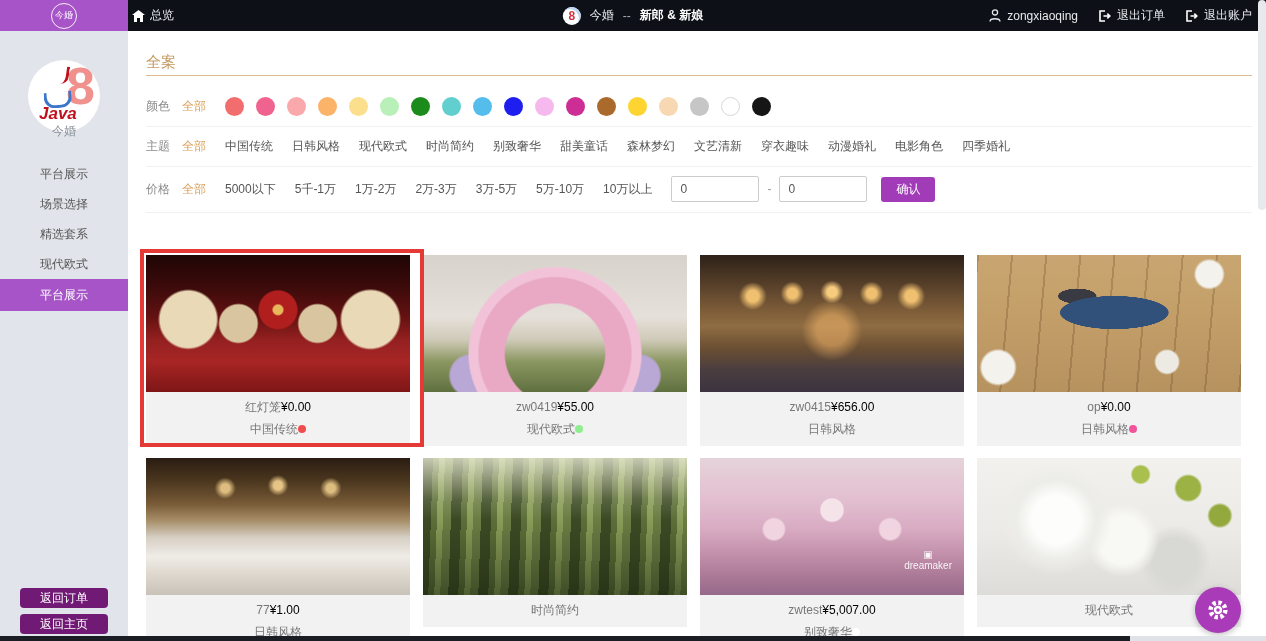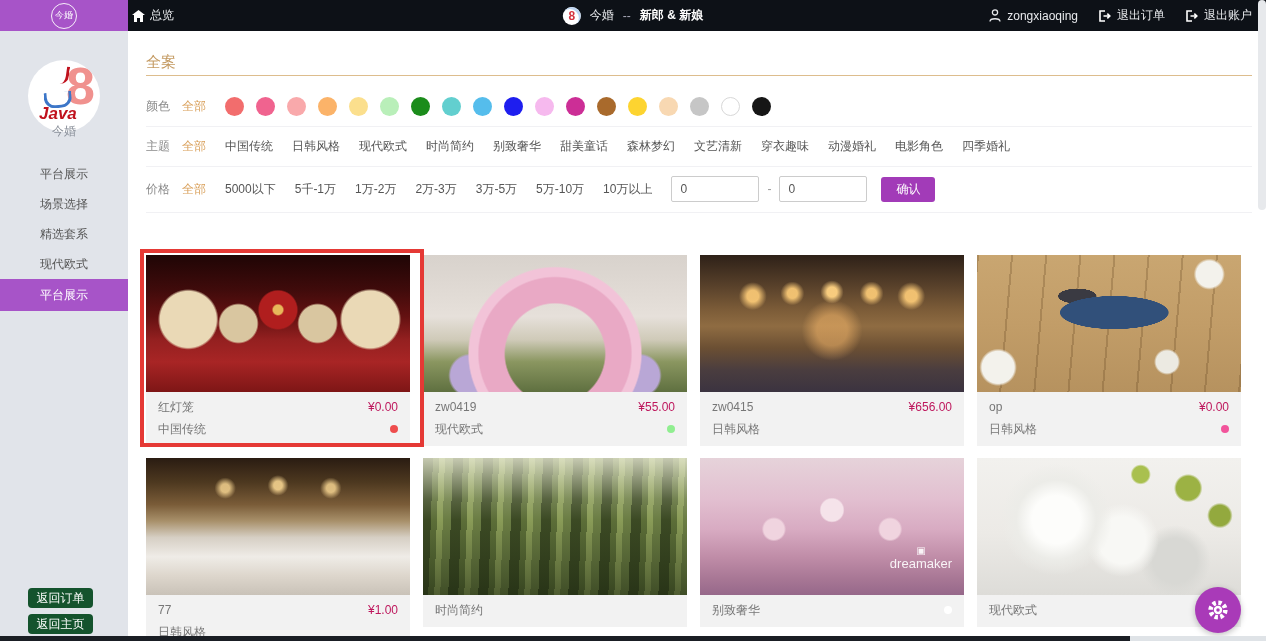--- a/index.html
+++ b/index.html
@@ -25,21 +25,21 @@
   .sidebar{position:absolute;left:0;top:31px;width:128px;height:610px;background:#e1e4ea;}
   .logo-circle{position:absolute;left:28px;top:29px;width:72px;height:72px;background:#fff;border-radius:50%;overflow:hidden;}
   .lc-eight{position:absolute;right:5px;top:-4px;font-size:52px;font-weight:bold;color:#f0918e;}
   .lc-java{position:absolute;left:11px;bottom:8px;font-size:17px;font-weight:bold;color:#c0111d;font-style:italic;}
   .lc-cup{position:absolute;left:16px;top:32px;width:22px;height:13px;border:3px solid #3c76c8;border-top:none;border-radius:0 0 11px 11px;transform:rotate(-5deg);}
   .lc-steam{position:absolute;left:30px;top:6px;width:8px;height:18px;border-right:3px solid #c0111d;border-radius:0 0 8px 0;transform:rotate(8deg);}
   .app-name{position:absolute;left:0;top:92px;width:128px;text-align:center;color:#8a909a;}
   .menu{position:absolute;left:0;top:128px;width:128px;}
   .menu-item{height:30px;line-height:30px;text-align:center;color:#555;cursor:pointer;}
   .menu-item.active{background:#a754c8;color:#fff;height:32px;line-height:32px;}
-  .side-btn{position:absolute;left:28px;width:65px;height:20px;line-height:20px;background:#14532d;color:#fff;
+  .side-btn{position:absolute;left:20px;width:88px;height:20px;line-height:20px;background:#701a75;color:#fff;
             text-align:center;border-radius:4px;cursor:pointer;}
   #btn-order{top:557px;}
   #btn-home{top:583px;}
 
   
   .main{position:absolute;left:128px;top:31px;width:1138px;height:432px;background:#fff;}
   .page-title{position:absolute;left:18px;top:22px;font-size:15px;color:#c49a62;}
   .title-hr{position:absolute;left:18px;right:14px;top:44px;border-top:1px solid #ddbd8d;}
 
   .filter-row{position:absolute;left:18px;right:14px;height:40px;display:flex;align-items:center;border-bottom:1px solid #f1f1f4;}
@@ -62,24 +62,24 @@
   .search-input{width:128px;height:28px;border:1px solid #ccc;border-right:none;border-radius:2px 0 0 2px;padding:0 8px;
                 font-size:12px;font-family:inherit;box-sizing:border-box;outline:none;}
   .search-btn{width:32px;height:28px;border:1px solid #ccc;border-radius:0 2px 2px 0;background:#eef0f2;cursor:pointer;
               display:flex;align-items:center;justify-content:center;}
 
   
   .grid{position:absolute;left:18px;top:224px;display:grid;grid-template-columns:repeat(4,264px);gap:12px 13px;}
   .card{width:264px;cursor:pointer;}
   .card-img{width:264px;height:137px;position:relative;}
   .card-foot{background:#f2f2f2;padding:7px 12px 9px 12px;}
-  .cf-line{display:flex;justify-content:space-between;align-items:center;height:16px;}
+  .cf-line{display:flex;justify-content:center;align-items:center;height:16px;}
   .cf-line + .cf-line{margin-top:6px;}
   .pname,.pcat{color:#777;}
-  .pprice{color:#be185d;}
+  .pprice{color:#000000;}
   .pdot{width:8px;height:8px;border-radius:50%;display:inline-block;}
 
   .highlight{position:absolute;left:12px;top:218px;width:284px;height:198px;border:4px solid #e53935;
              box-sizing:border-box;pointer-events:none;z-index:4;}
 
   
   .img-1{background:
     radial-gradient(circle at 16% 47%, #ead9b6 0 12%, rgba(0,0,0,0) 13%),
     radial-gradient(circle at 35% 50%, #d9c6a0 0 10%, rgba(0,0,0,0) 11%),
     radial-gradient(circle at 65% 50%, #d9c6a0 0 10%, rgba(0,0,0,0) 11%),
@@ -121,21 +121,21 @@
     radial-gradient(circle at 72% 52%, #f0d4df 0 5%, rgba(0,0,0,0) 6%),
     linear-gradient(180deg,#e6d3da 0%,#e2bfd0 30%,#d8abc2 52%,#c08da8 72%,#a87795 88%,#96688a 100%);}
   .img-8{background:
     radial-gradient(circle at 62% 12%, #a9c04f 0 4%, rgba(0,0,0,0) 5%),
     radial-gradient(circle at 80% 22%, #9cb244 0 5%, rgba(0,0,0,0) 6%),
     radial-gradient(circle at 92% 42%, #93a93e 0 4%, rgba(0,0,0,0) 5%),
     radial-gradient(circle at 30% 45%, #fdfdfb 0 12%, #ecece8 20%, rgba(0,0,0,0) 28%),
     radial-gradient(circle at 55% 60%, #f8f8f5 0 14%, rgba(0,0,0,0) 22%),
     radial-gradient(circle at 75% 75%, #d8d8d4 0 10%, rgba(0,0,0,0) 16%),
     linear-gradient(180deg,#f2f1ee 0%,#eceae6 55%,#dddcd8 100%);}
-  .wm{position:absolute;right:12px;bottom:24px;color:rgba(255,255,255,.9);font-size:13px;text-align:center;}
+  .wm{position:absolute;right:12px;bottom:24px;color:rgba(255,255,255,.9);font-size:10px;text-align:center;}
   .wm:before{content:"▣";display:block;font-size:10px;line-height:10px;}
 
   
   .fab{position:absolute;left:1195px;top:587px;width:46px;height:46px;border-radius:50%;background:#a93ab8;z-index:9;
        display:flex;align-items:center;justify-content:center;cursor:pointer;box-shadow:0 2px 6px rgba(0,0,0,.25);}
   .vscroll{position:absolute;right:0;top:0;width:8px;height:210px;background:#e7e9ec;z-index:10;border-radius:4px;}
   .hscroll{position:absolute;left:0;bottom:0;width:1266px;height:5px;background:#dfe3e7;z-index:10;}
   .hscroll-thumb{position:absolute;left:0;top:0;width:1130px;height:5px;background:#1a1e24;}
 </style>
 </head>
@@ -341,20 +341,24 @@
             <span class="pcat">时尚简约</span>
           </div>
         </div>
       </div>
       <div class="card">
         <div class="card-img img-7">
           <span class="wm">dreamaker</span>
         </div>
         <div class="card-foot">
           <div class="cf-line">
+            <span class="pname">zwtest</span>
+            <span class="pprice">¥5,007.00</span>
+          </div>
+          <div class="cf-line">
             <span class="pcat">别致奢华</span>
             <span class="pdot" style="background: rgb(255, 255, 255);"></span>
           </div>
         </div>
       </div>
       <div class="card">
         <div class="card-img img-8"></div>
         <div class="card-foot">
           <div class="cf-line">
             <span class="pcat">现代欧式</span>

